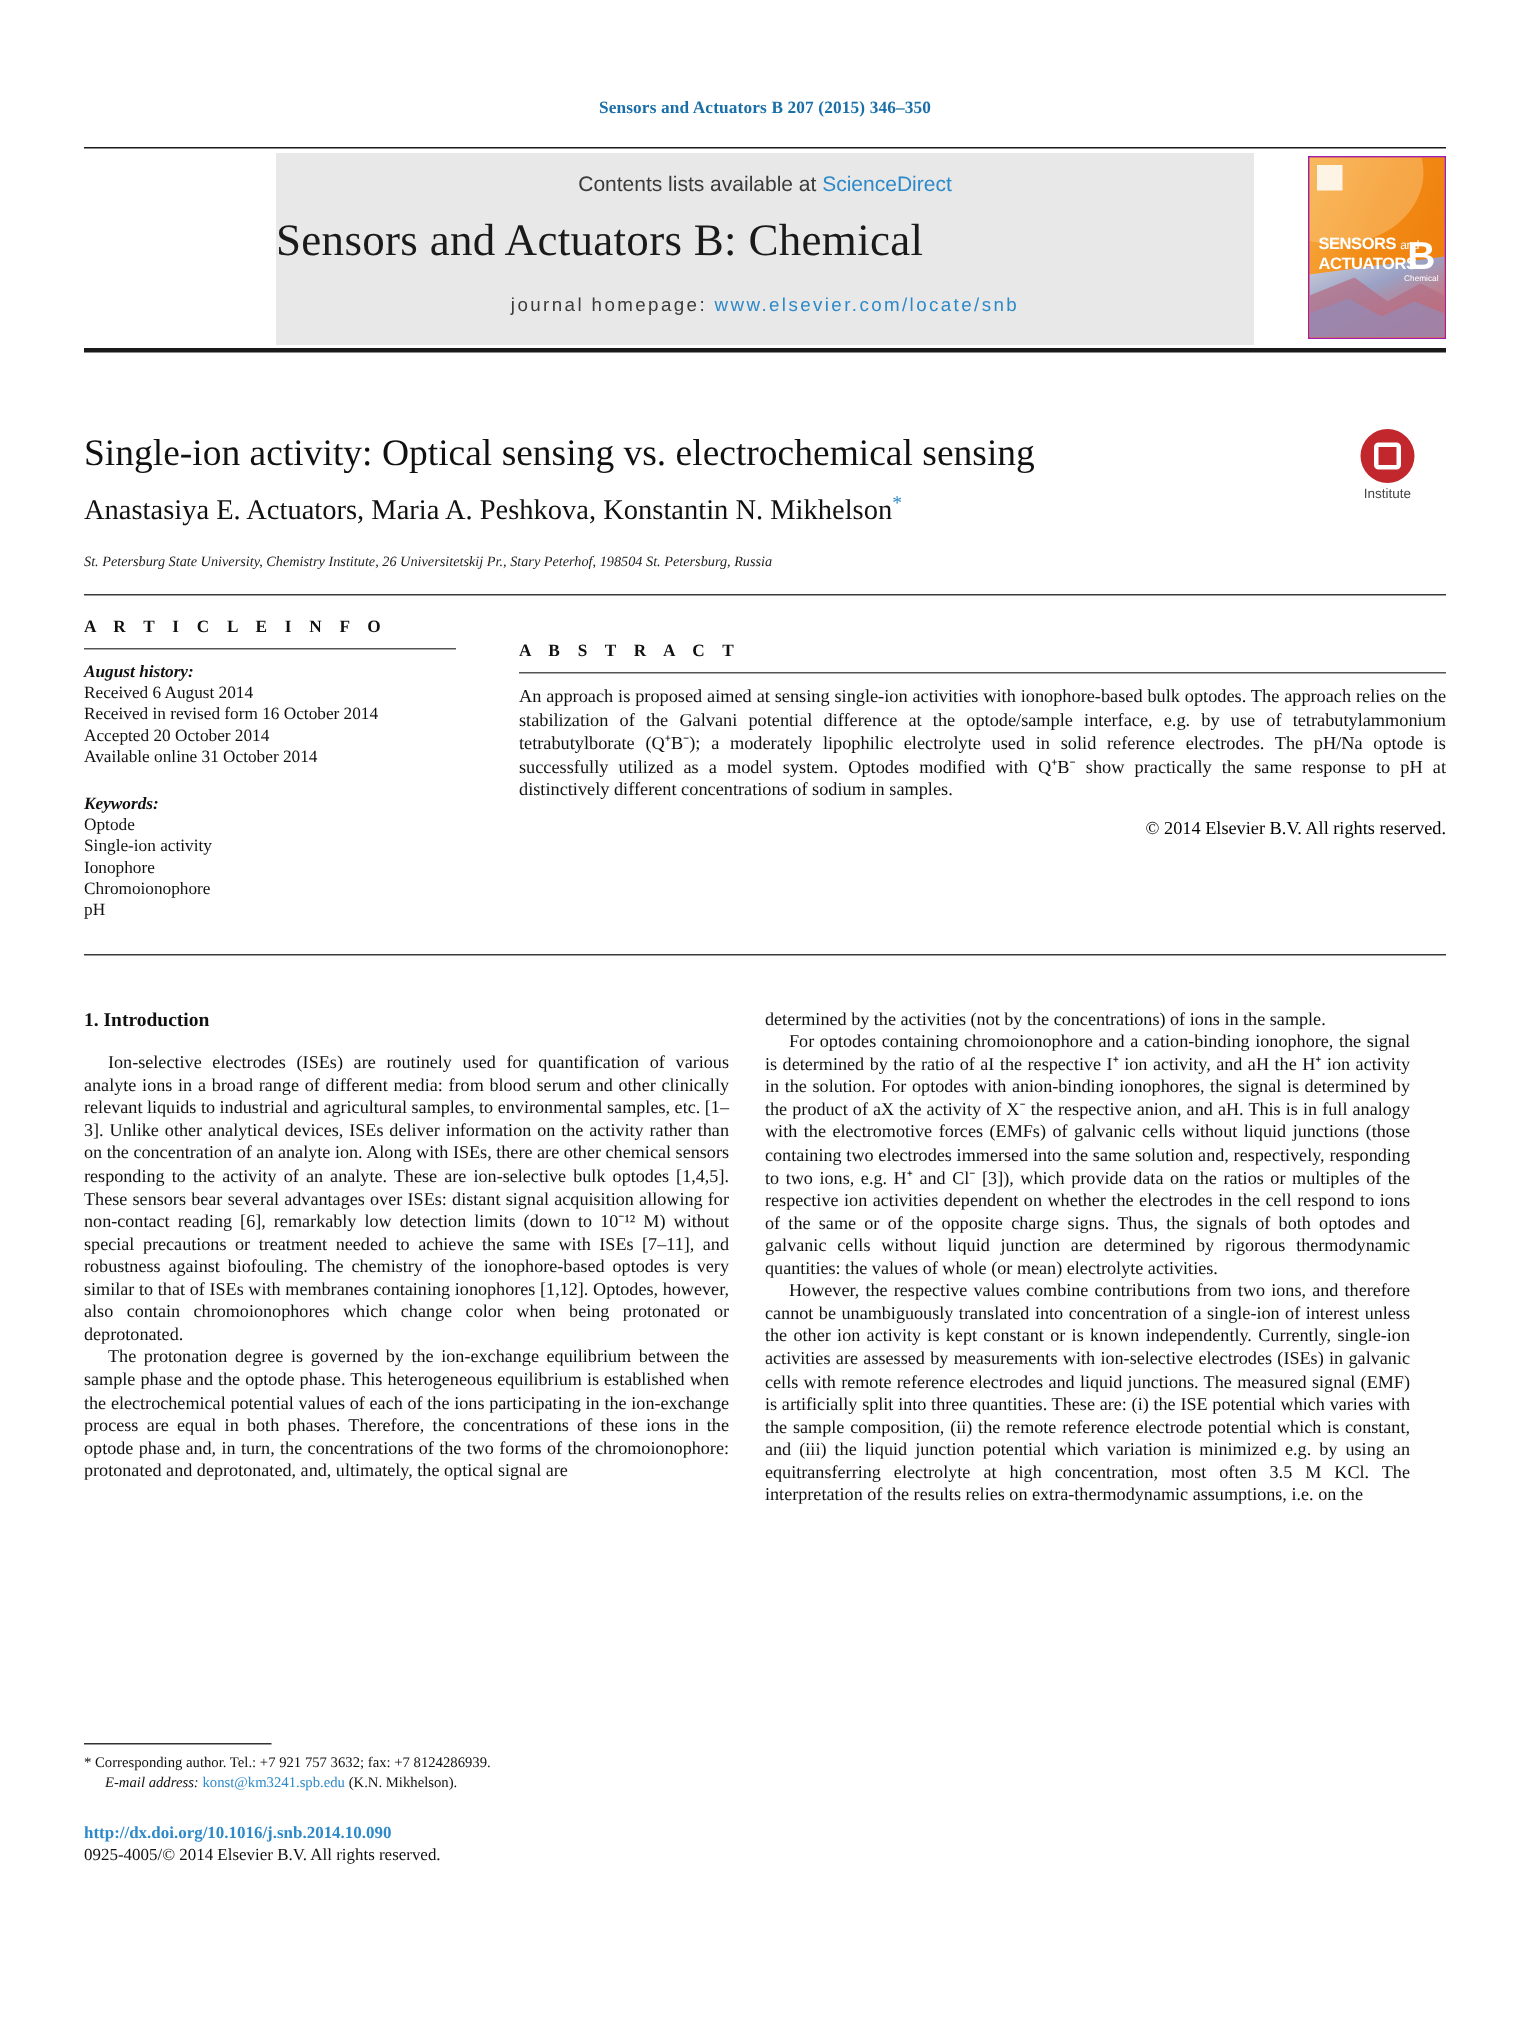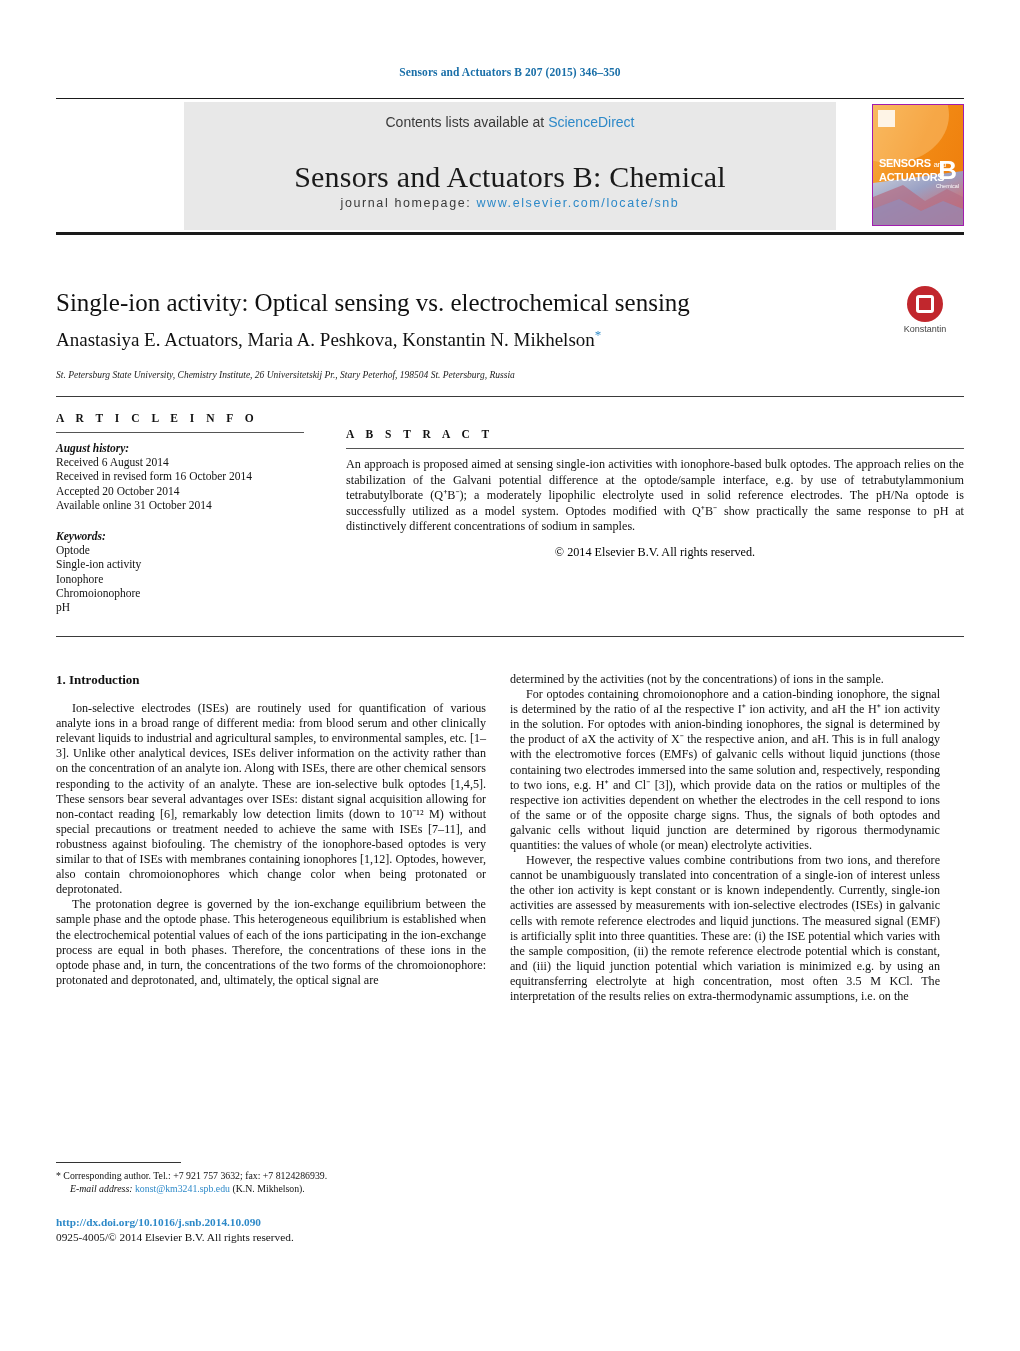--- a/index.html
+++ b/index.html
@@ -33,22 +33,22 @@
     position:absolute; left:128px; top:2px; width:652px; height:128px;
     background:#e8e8e8;
   }
   .contents-line {
     position:absolute; left:128px; top:14px; width:652px;
     text-align:center; font-size:14px; font-family:"Liberation Sans", sans-serif;
     color:#3a3a3a;
   }
   .contents-line .sd { color:#2d89c8; }
   .journal-title {
-    position:absolute; left:128px; top:60px; width:652px;
-    text-align:center; font-size:30px; font-family:"Liberation Serif", serif;
+    position:absolute; left:128px; top:44px; width:652px;
+    font-size:30px; font-family:"Liberation Serif", serif;
     color:#1a1a1a; letter-spacing:0.2px;
   }
   .homepage {
     position:absolute; left:128px; top:96px; width:652px;
     text-align:center; font-size:12.5px; font-family:"Liberation Sans", sans-serif;
     color:#3a3a3a; letter-spacing:1.6px;
   }
   .homepage .url { color:#2d89c8; }
 
   
@@ -126,21 +126,21 @@
     font-family:"Liberation Serif", serif; font-weight:bold; font-size:11.5px;
     letter-spacing:4.5px; color:#111; margin-bottom:8px;
   }
   .sec-rule { border-top:0.9px solid #555; margin-bottom:8px; }
 
   .info-body { font-size:11.5px; line-height:14.2px; color:#111; }
   .info-body .it { font-style:italic; font-weight:bold; }
   .info-gap { height:17px; }
 
   .abs-body { font-size:12.2px; line-height:15.6px; text-align:justify; color:#111; }
-  .copyright { margin-top:10px; text-align:center; font-size:12.2px; }
+  .copyright { margin-top:10px; text-align:right; font-size:12.2px; }
 
   .rule-info-bottom { position:absolute; top:636px; left:56px; width:908px; border-top:1.2px solid #3a3a3a; }
 
   
   .body-col {
     position:absolute; top:672px; width:430px;
     font-size:12.1px; line-height:15.1px; text-align:justify; color:#111;
     font-family:"Liberation Serif", serif;
   }
   .body-left  { left:56px; }
@@ -215,21 +215,21 @@
   <div class="rule-mast-bottom"></div>
 
   <div class="title">Single-ion activity: Optical sensing vs. electrochemical sensing</div>
   <div class="authors">
     <span>Anastasiya E. Actuators, Maria A. Peshkova, Konstantin N. Mikhelson</span><span class="star">*</span>
   </div>
   <div class="affiliation">St. Petersburg State University, Chemistry Institute, 26 Universitetskij Pr., Stary Peterhof, 198504 St. Petersburg, Russia</div>
 
   <div class="crossmark">
     <div class="cm-circle"></div>
-    <div class="cm-label">Konstantin</div>
+    <div class="cm-label">Institute</div>
   </div>
 
   <div class="rule-info-top"></div>
 
   <div class="col-info">
     <div class="sec-head">A R T I C L E   I N F O</div>
     <div class="sec-rule"></div>
     <div class="info-body">
       <div class="it">August history:</div>
       <div>Received 6 August 2014</div>

